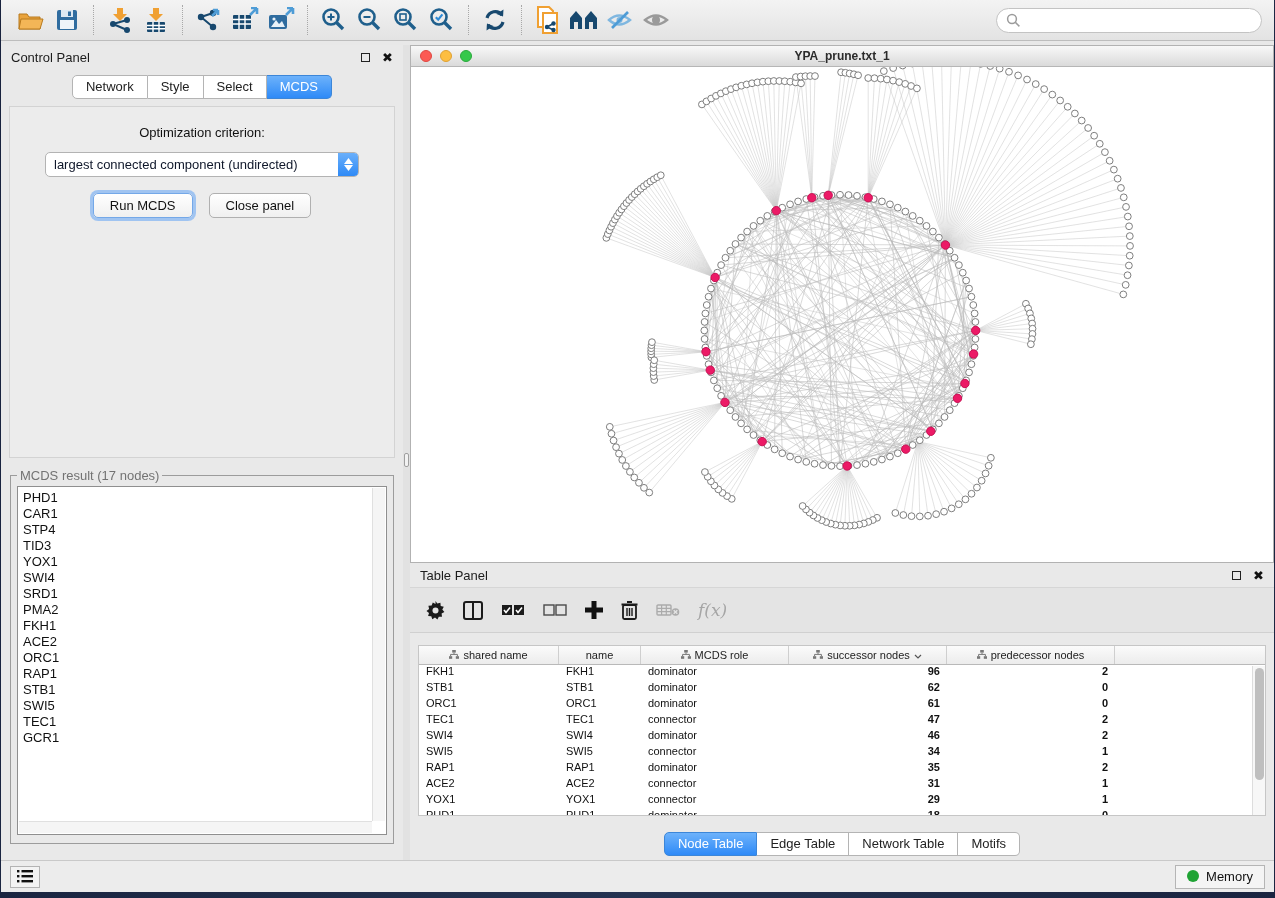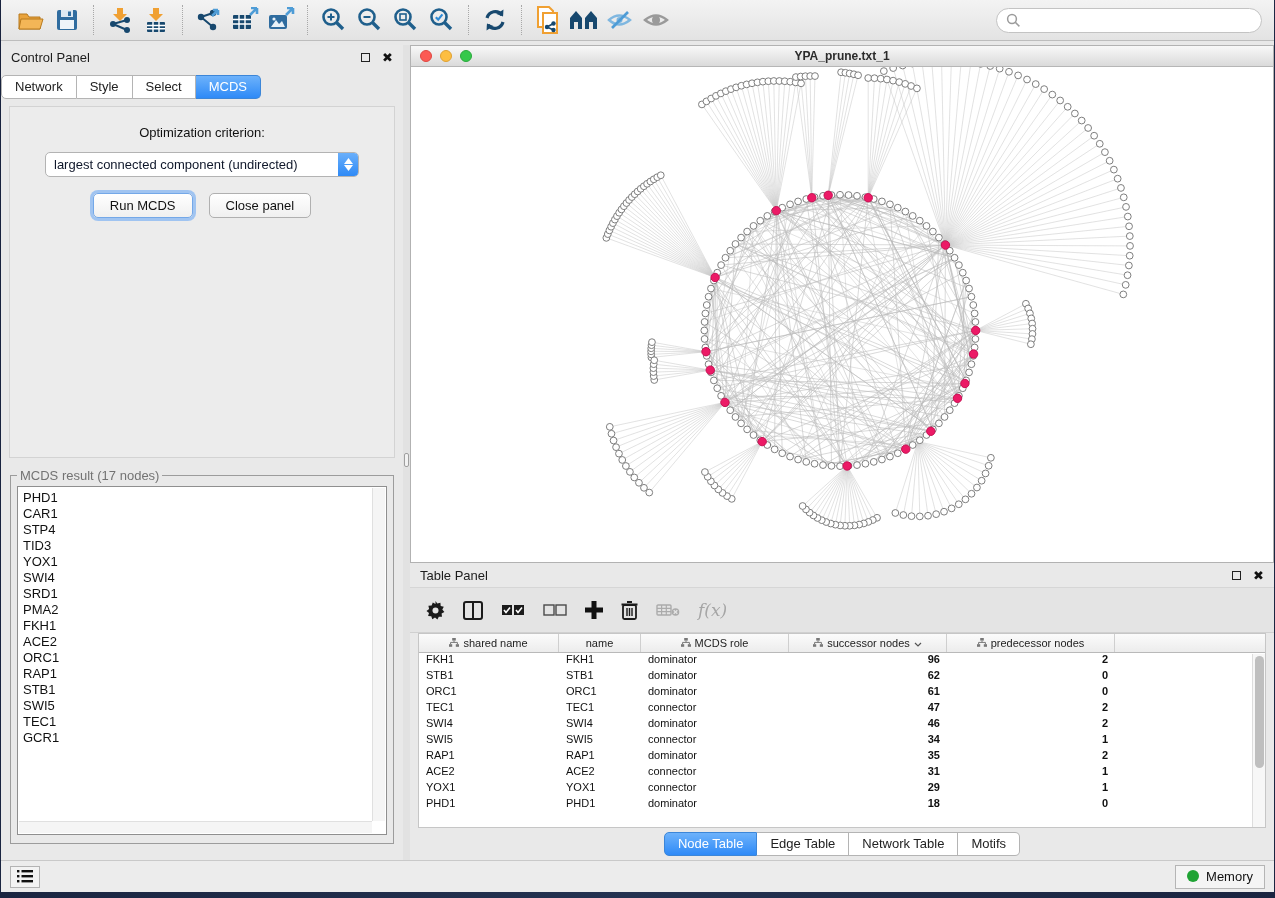--- a/index.html
+++ b/index.html
@@ -18,21 +18,21 @@
   .main { flex:1; display:flex; min-height:0; padding-top:4px; }
   .control-panel { width:402px; flex:0 0 402px; display:flex; flex-direction:column; background:#e9e9e9; }
   .splitter-v { width:7px; flex:0 0 7px; background:#e2e2e2; position:relative; }
   .splitter-v .handle { position:absolute; top:50%; left:1px; width:5px; height:14px; background:#f2f2f2; border:1px solid #9f9f9f; border-radius:2px; }
 
   .panel-titlebar { height:24px; flex:0 0 24px; display:flex; align-items:center; padding:0 10px; font-size:13px; color:#1c1c1c; }
   .panel-controls { margin-left:auto; display:flex; align-items:center; gap:12px; }
   .float-box { width:9px; height:9px; border:1.5px solid #222; display:inline-block; }
   .close-x { font-size:13px; font-weight:bold; color:#111; line-height:1; }
 
-  .seg { display:flex; }
+  .seg { display:flex; justify-content:center; }
   .seg .tab { background:#fff; border:1px solid #b4b4b4; border-left:none; padding:3px 13px 4px; font-size:13px; color:#222; white-space:nowrap; }
   .seg .tab:first-child { border-left:1px solid #b4b4b4; border-radius:5px 0 0 5px; }
   .seg .tab:last-child { border-radius:0 5px 5px 0; }
   .seg .tab.active { background:linear-gradient(#6db2fb,#2e8af7); border-color:#3c86d8; color:#fff; }
 
   .cp-tabs { margin-top:6px; }
   .cp-content { margin:7px 8px 0; background:#ececec; border:1px solid #d3d3d3; height:352px; flex:0 0 auto; text-align:center; padding-top:18px; }
   .opt-label { font-size:13px; color:#111; margin-bottom:12px; }
   .dropdown { width:314px; height:25px; margin:0 auto; background:#fff; border:1px solid #b3b3b3; border-radius:5px; display:flex; align-items:center; overflow:hidden; }
   .dropdown .dd-text { flex:1; text-align:left; font-size:13px; padding:0 8px; color:#0f172a; white-space:nowrap; }
@@ -56,21 +56,21 @@
   .traffic { position:absolute; left:9px; top:0; bottom:0; display:flex; align-items:center; gap:8px; }
   .light { width:12px; height:12px; border-radius:50%; }
   .net-title { font-size:12px; font-weight:bold; color:#2b2b2b; }
   .net-canvas { flex:1; background:#fff; position:relative; overflow:hidden; }
   .net-canvas svg { position:absolute; inset:0; }
 
   .table-panel { flex:1; min-height:0; display:flex; flex-direction:column; background:#e9e9e9; }
   .tp-toolbar { height:46px; flex:0 0 46px; background:#e4e4e4; border-top:1px solid #d6d6d6; border-bottom:1px solid #d0d0d0; display:flex; align-items:center; gap:18px; padding:0 16px; }
   .tp-ic { display:flex; align-items:center; justify-content:center; }
   .fx { font-family:"DejaVu Serif","Liberation Serif",serif; font-style:italic; font-size:17px; color:#a5a5a5; }
-  .tablewrap { flex:1; min-height:0; margin:0 8px; background:#fff; border:1px solid #c6c6c6; position:relative; overflow:hidden; display:flex; flex-direction:column; }
+  .tablewrap { flex:1; min-height:0; margin:12px 8px; background:#fff; border:1px solid #c6c6c6; position:relative; overflow:hidden; display:flex; flex-direction:column; }
   .thead { display:flex; height:19px; flex:0 0 19px; background:linear-gradient(#fbfbfb,#ececec); border-bottom:1px solid #b9b9b9; font-size:11px; color:#222; }
   .th { display:flex; align-items:center; justify-content:center; gap:4px; border-right:1px solid #cfcfcf; padding:0 6px; overflow:hidden; white-space:nowrap; }
   .tbody { flex:1; overflow:hidden; }
   .tr { display:flex; height:16px; font-size:11px; color:#111; }
   .td { padding:0 7px; white-space:nowrap; overflow:hidden; }
   .c0 { width:140px; flex:0 0 140px; } .c1 { width:82px; flex:0 0 82px; } .c2 { width:148px; flex:0 0 148px; }
   .c3 { width:158px; flex:0 0 158px; } .c4 { width:168px; flex:0 0 168px; }
   .cf { flex:1; border-right:none !important; }
   .num { text-align:right;font-weight:bold; }
   .tbl-vtrack { position:absolute; top:20px; right:0; bottom:0; width:13px; background:#f7f7f7; border-left:1px solid #ddd; }

